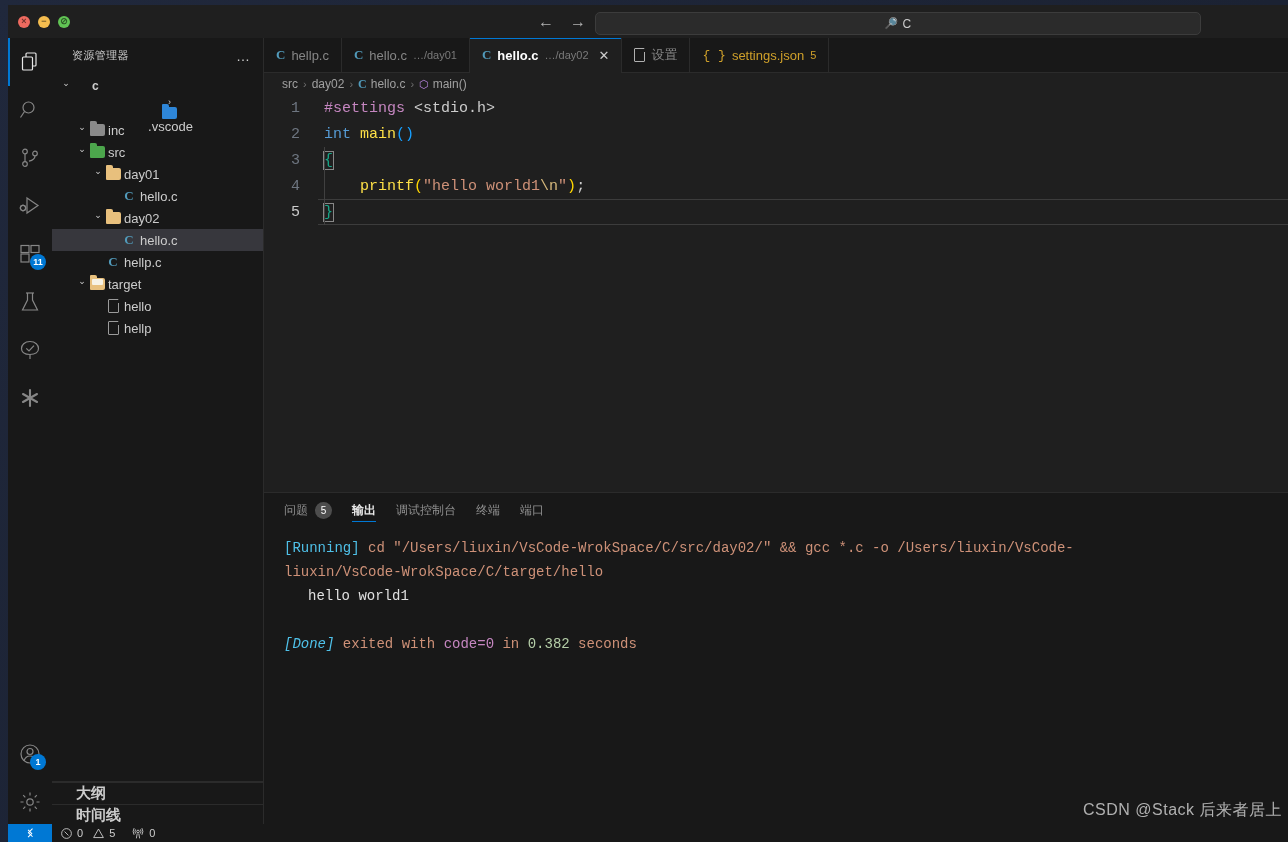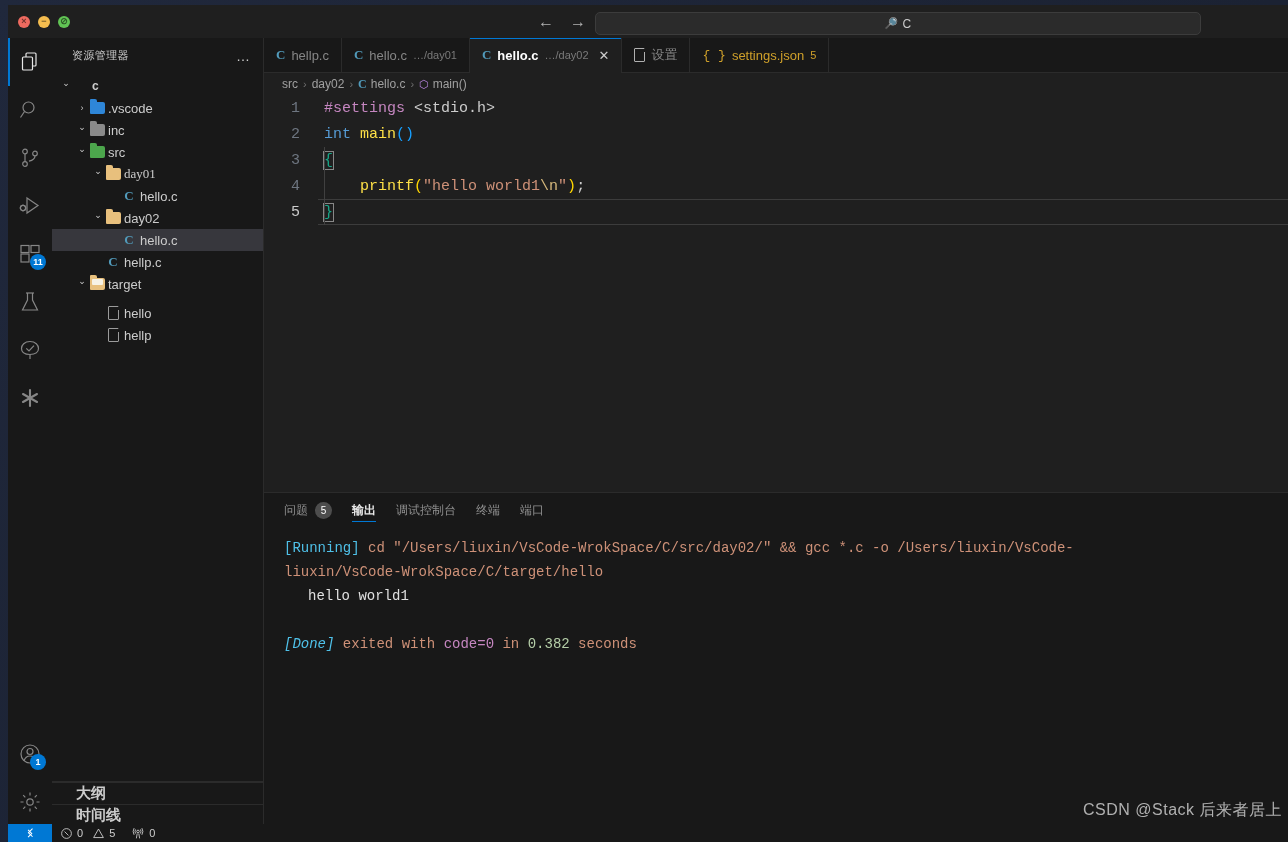--- a/index.html
+++ b/index.html
@@ -286,42 +286,42 @@
     <div class="sb-header">
       <span class="sb-title">资源管理器</span>
       <span class="sb-dots">…</span>
     </div>
     <div class="tree" id="tree">
         <div class="row bold" style="padding-left: 8px;">
           <span class="chev down"></span>
           <span class="ic"></span>
           <span class="lbl">c</span>
         </div>
-        <div class="row" style="padding-left: 24px;">
+        <div class="row" style="padding-left: 24px; flex-direction: column;">
           <span class="chev right"></span>
           <span class="ic">
             <span class="fold blue"></span>
           </span>
           <span class="lbl">.vscode</span>
         </div>
         <div class="row" style="padding-left: 24px;">
           <span class="chev down"></span>
           <span class="ic">
             <span class="fold gray"></span>
           </span>
           <span class="lbl">inc</span>
         </div>
         <div class="row" style="padding-left: 24px;">
           <span class="chev down"></span>
           <span class="ic">
             <span class="fold green"></span>
           </span>
           <span class="lbl">src</span>
         </div>
-        <div class="row" style="padding-left: 40px; font-family: Liberation Serif, serif;">
+        <div class="row" style="padding-left: 40px;">
           <span class="chev down"></span>
           <span class="ic">
             <span class="fold tan"></span>
           </span>
           <span class="lbl">day01</span>
         </div>
         <div class="row" style="padding-left: 56px;">
           <span class="chev"></span>
           <span class="ic">
             <span class="cfile">C</span>
@@ -349,21 +349,21 @@
           </span>
           <span class="lbl">hellp.c</span>
         </div>
         <div class="row" style="padding-left: 24px;">
           <span class="chev down"></span>
           <span class="ic">
             <span class="fold yel2"></span>
           </span>
           <span class="lbl">target</span>
         </div>
-        <div class="row" style="padding-left: 40px; margin-top: 7px;">
+        <div class="row" style="padding-left: 40px;">
           <span class="chev"></span>
           <span class="ic">
             <span class="docicon"></span>
           </span>
           <span class="lbl">hello</span>
         </div>
         <div class="row" style="padding-left: 40px;">
           <span class="chev"></span>
           <span class="ic">
             <span class="docicon"></span>

